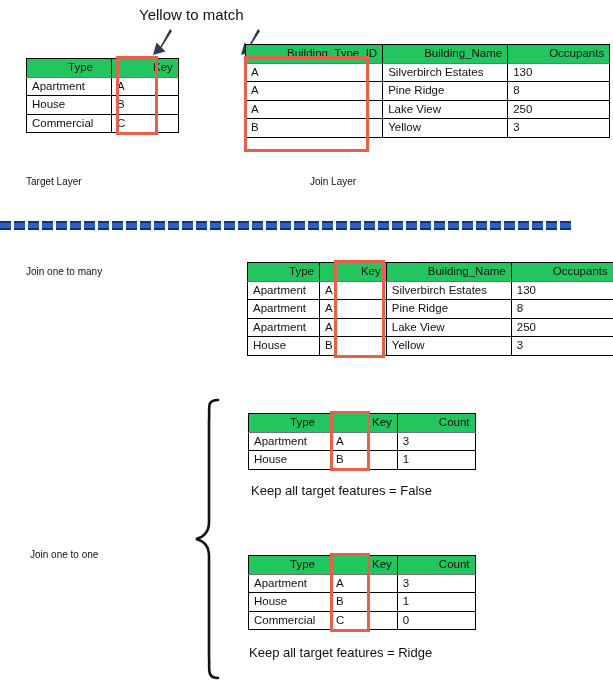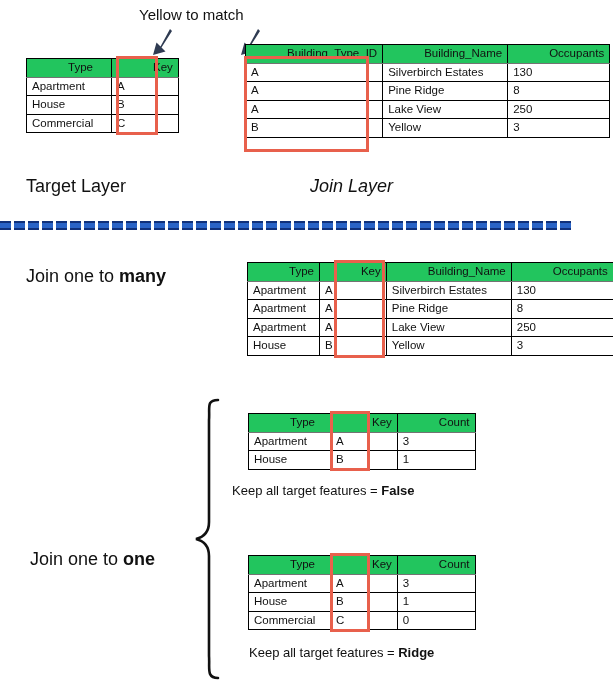--- a/index.html
+++ b/index.html
@@ -37,22 +37,22 @@
 
   
   .redbox{
     border:3px solid #e8604c;
     box-sizing:border-box;
     pointer-events:none;
     background:transparent;
   }
 
   
-  .lbl{font-size:18px;color:#111;white-space:nowrap;}
-  .lbl b{font-weight:bold;}
+  .lbl{font-size:10px;color:#111;white-space:nowrap;}
+  .lbl b{font-weight:normal;}
   .lbl-sm{font-size:13px;}
 
   
   .arrow svg{display:block;}
 
   
   .divider{
     left:0;top:221px;width:613px;height:9px;
     overflow:hidden;
     display:flex;
@@ -146,21 +146,21 @@
         <td>B</td>
         <td>Yellow</td>
         <td>3</td>
       </tr>
     </tbody>
   </table>
 </div>
 <div class="abs redbox" style="left:244px;top:56px;width:125px;height:96px;"></div>
 
 <div class="abs lbl" style="left:26px;top:176px;">Target Layer</div>
-<div class="abs lbl" style="left:310px;top:176px;font-style:italic;">Join Layer</div>
+<div class="abs lbl" style="left:310px;top:176px;">Join Layer</div>
 
 <div class="abs divider" id="divider">
     <span class="dash"></span>
     <span class="dash"></span>
     <span class="dash"></span>
     <span class="dash"></span>
     <span class="dash"></span>
     <span class="dash"></span>
     <span class="dash"></span>
     <span class="dash"></span>
@@ -271,21 +271,21 @@
       <tr>
         <td>House</td>
         <td>B</td>
         <td>1</td>
       </tr>
     </tbody>
   </table>
 </div>
 <div class="abs redbox" style="left:330px;top:411px;width:40px;height:60px;"></div>
 
-<div class="abs lbl lbl-sm" style="left:232px;top:483px;">
+<div class="abs lbl lbl-sm" style="left:251px;top:483px;">
   <span>Keep all target features = </span><b>False</b>
 </div>
 
 <div class="abs" style="left:248px;top:555px;">
   <table class="tbl">
     <thead>
       <tr>
         <th style="width:82px;">Type</th>
         <th style="width:35px;">Key</th>
         <th style="width:52px;">Count</th>

